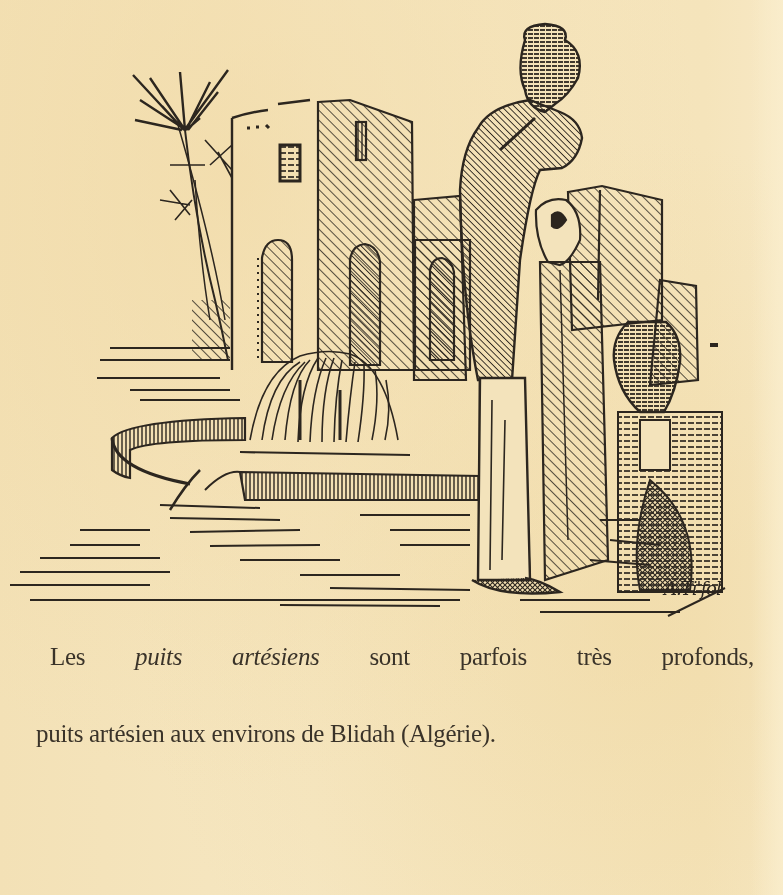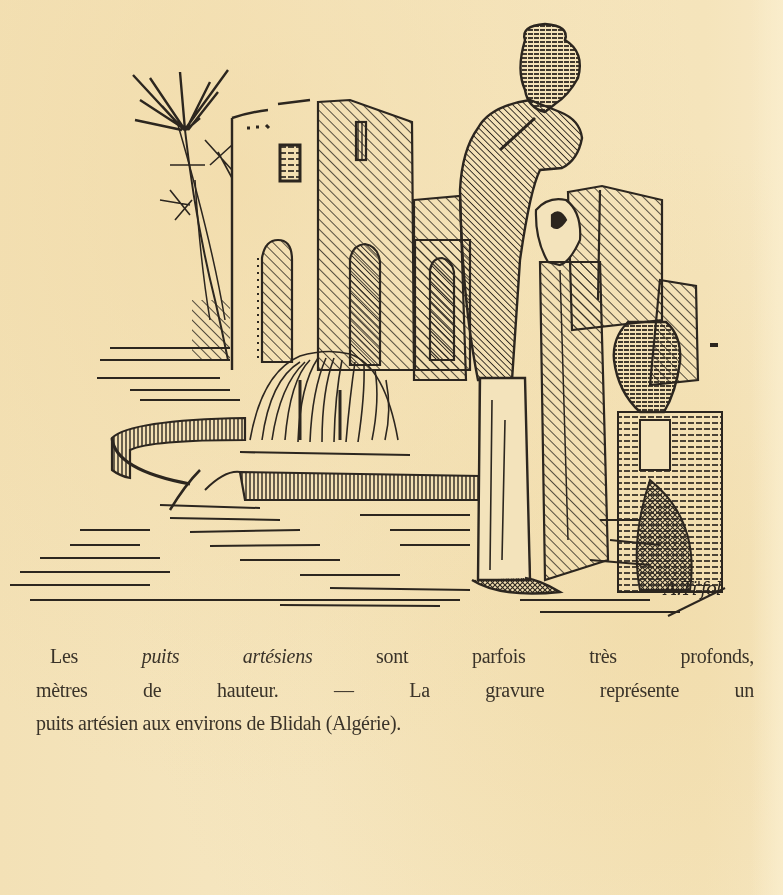--- a/index.html
+++ b/index.html
@@ -21,28 +21,28 @@
     background: linear-gradient(90deg, rgba(250,236,200,0.0), rgba(250,238,205,0.85));
   }
   .illustration {
     position: absolute; left: 0; top: 0; width: 783px; height: 625px;
   }
   .illustration svg { width: 783px; height: 625px; display: block; }
   .caption {
     position: absolute; left: 36px; top: 640px; width: 718px;
     color: #3a3329;
     font-family: "Liberation Serif", "DejaVu Serif", serif;
-    font-size: 20px;
+    font-size: 25px;
     line-height: 33.5px;
     text-align: justify;
     letter-spacing: -0.3px;
   }
   .caption .line { display: block; white-space: nowrap; text-align-last: justify; text-align: justify; }
   .caption .line.first { padding-left: 14px; }
-  .caption .line.last { text-align-last: left; }
+  .caption .line.last { text-align-last: left; margin-top: 43px; }
   .caption em { font-style: italic; }
   .signature {
     position: absolute; left: 664px; top: 578px;
     font-family: "DejaVu Serif", serif; font-style: italic;
     font-size: 18px; color: #2c261f; letter-spacing: -1px;
   }
 </style>
 </head>
 <body>
 
@@ -157,15 +157,14 @@
     <g stroke="#2c261f" stroke-width="2" fill="none">
       <path d="M725 588 L668 616"></path>
     </g>
   </svg>
 </div>
 
 <div class="signature">A.Ti'fol</div>
 
 <div class="caption">
   <span class="line first"><span>Les </span><em>puits artésiens</em><span> sont parfois très profonds,</span></span>
-  <span class="line">mètres de hauteur. — La gravure représente un</span>
   <span class="line last">puits artésien aux environs de Blidah (Algérie).</span>
 </div>
 
 </body></html>

